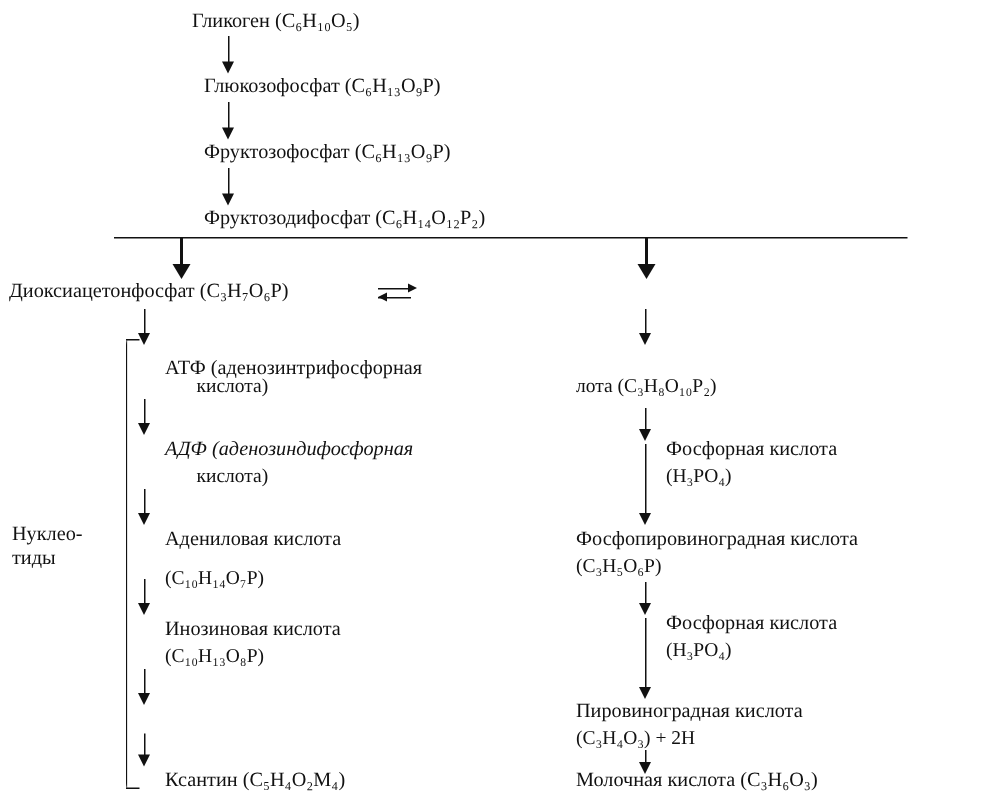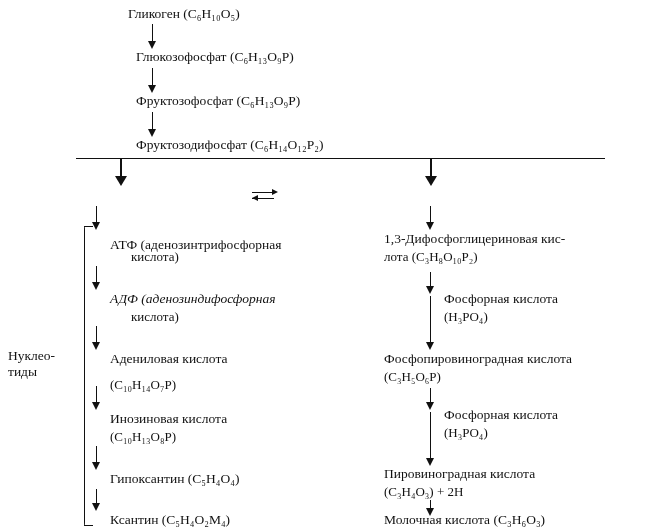--- a/index.html
+++ b/index.html
@@ -60,20 +60,21 @@
   <div class="arrow-down" style="left:148px; top:129px;"></div>
 
   <div class="txt" style="left:136px; top:137px;">Фруктозодифосфат  (C₆H₁₄O₁₂P₂)</div>
 
   <div class="hline" style="left:76px; top:158px; width:529px;"></div>
   <div class="vline thick" style="left:120px; top:158px; height:21px;"></div>
   <div class="arrow-down thick" style="left:115px; top:176px;"></div>
   <div class="vline thick" style="left:430px; top:158px; height:21px;"></div>
   <div class="arrow-down thick" style="left:425px; top:176px;"></div>
 
+  <div class="txt" style="left:6px; top:186px;">Диоксиацетонфосфат  (C₃H₇O₆P)</div>
 
   <div class="eq" style="left:252px; top:189px;">
     <div class="top"></div>
       <div class="hl right"></div>
     <div class="bot"></div>
       <div class="hl left"></div>
   </div>
 
 
   <div class="vline" style="left:96px; top:206px; height:18px;"></div>
@@ -96,37 +97,35 @@
 
   <div class="vline" style="left:96px; top:386px; height:18px;"></div>
   <div class="arrow-down" style="left:92px; top:402px;"></div>
 
   <div class="txt" style="left:110px; top:411px;">Инозиновая кислота</div>
   <div class="txt sm" style="left:110px; top:429px;">(C₁₀H₁₃O₈P)</div>
 
   <div class="vline" style="left:96px; top:446px; height:18px;"></div>
   <div class="arrow-down" style="left:92px; top:462px;"></div>
 
-  <div class="txt" style="left:110px; top:471px;">Гипоксантин  (C₅H₄O₄)</div>
 
   <div class="vline" style="left:96px; top:489px; height:15px;"></div>
   <div class="arrow-down" style="left:92px; top:503px;"></div>
 
   <div class="txt" style="left:110px; top:512px;">Ксантин  (C₅H₄O₂M₄)</div>
 
   <div class="bracket" style="left:84px; top:226px; height:300px;"></div>
   <div class="nucleo" style="left:8px; top:348px;">
     <div>Нуклео-</div>
     <div>тиды</div>
   </div>
 
   <div class="vline" style="left:430px; top:206px; height:18px;"></div>
   <div class="arrow-down" style="left:426px; top:222px;"></div>
 
-  <div class="txt" style="left:384px; top:231px;">1,3-Дифосфоглицериновая   кис-</div>
   <div class="txt sm" style="left:384px; top:249px;">лота  (C₃H₈O₁₀P₂)</div>
 
   <div class="vline" style="left:430px; top:272px; height:15px;"></div>
   <div class="arrow-down" style="left:426px; top:286px;"></div>
 
   <div class="txt" style="left:444px; top:291px;">Фосфорная кислота</div>
   <div class="txt sm" style="left:444px; top:309px;">(H₃PO₄)</div>
 
   <div class="vline" style="left:430px; top:296px; height:48px;"></div>
   <div class="arrow-down" style="left:426px; top:342px;"></div>

